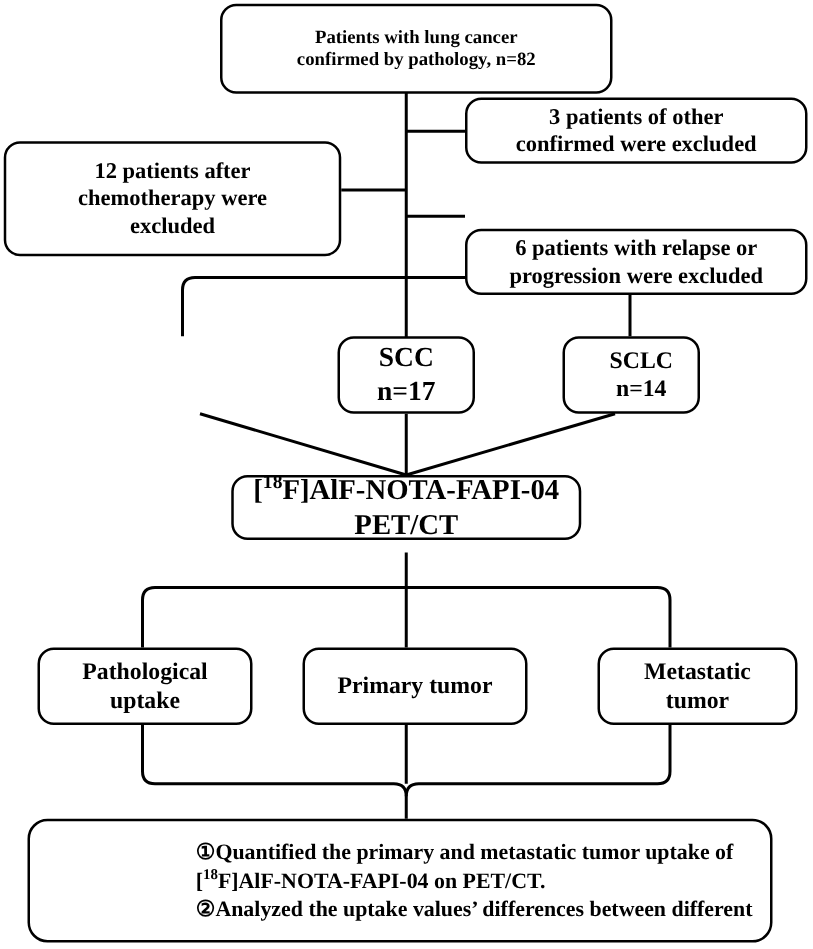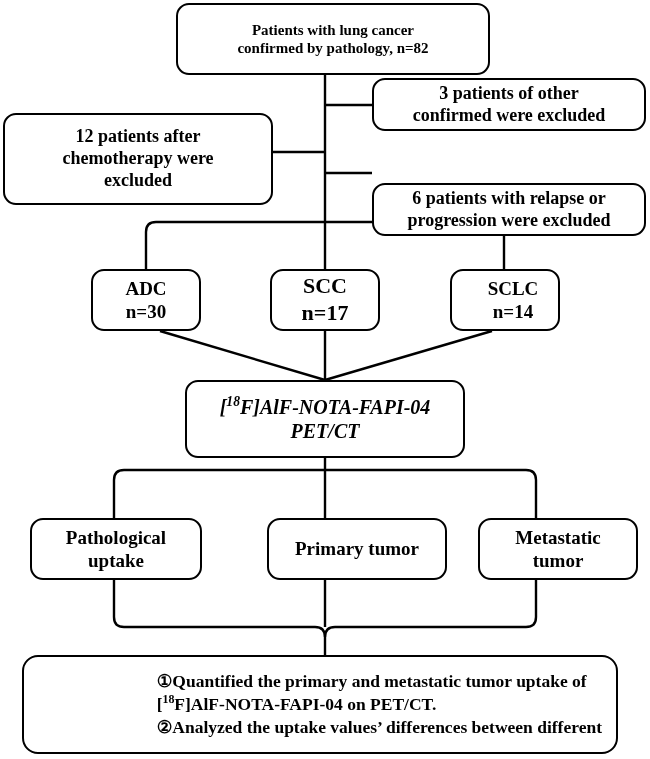--- a/index.html
+++ b/index.html
@@ -60,23 +60,23 @@
   }
 
   
   #node-root      { left: 176px; top: 3px;   width: 314px; height: 72px;  font-size: 15px; }
   #node-excl-path { left: 372px; top: 78px;  width: 274px; height: 53px;  font-size: 18px; }
   #node-excl-rel  { left: 372px; top: 146px; width: 274px; height: 53px;  font-size: 18px; margin-top: 37px; }
   #node-excl-chem { left: 3px;   top: 113px; width: 270px; height: 92px;  font-size: 18px; }
   #node-adc       { left: 91px;  top: 269px; width: 110px; height: 62px;  font-size: 19px; }
   #node-scc       { left: 270px; top: 269px; width: 110px; height: 62px;  font-size: 22px; }
   #node-sclc      { left: 450px; top: 269px; width: 110px; height: 62px;  font-size: 19px; padding-left: 16px; }
-  #node-petct     { left: 185px; top: 380px; width: 280px; height: 78px;  font-size: 20px; font-style: italic; }
+  #node-petct     { left: 185px; top: 380px; width: 280px; height: 52px;  font-size: 23px; }
   #node-patho     { left: 30px;  top: 518px; width: 172px; height: 62px;  font-size: 19px; text-align: center; }
-  #node-primary   { left: 242px; top: 518px; width: 180px; height: 62px;  font-size: 19px; margin-left: 25px; }
+  #node-primary   { left: 242px; top: 518px; width: 180px; height: 62px;  font-size: 19px; }
   #node-metast    { left: 458px; top: 518px; width: 160px; height: 62px;  font-size: 19px; margin-left: 20px; }
   #node-concl     { left: 22px;  top: 655px; width: 596px; height: 99px;  font-size: 17.5px;
                     padding: 6px 14px; border-radius: 16px; }
   #node-concl .node-text { padding: 0; line-height: 1.33; }
 </style>
 </head>
 <body>
 
 <div id="flowchart">
 
@@ -116,23 +116,20 @@
   </div>
 
   <div class="node" id="node-excl-rel">
     <span class="node-text"><span>6 patients with relapse or</span><br><span>progression were excluded</span></span>
   </div>
 
   <div class="node" id="node-excl-chem">
     <span class="node-text"><span>12 patients after</span><br><span>chemotherapy were</span><br><span>excluded</span></span>
   </div>
 
-  <div class="node" id="node-adc">
-    <span class="node-text"><span>ADC</span><br><span>n=30</span></span>
-  </div>
 
   <div class="node" id="node-scc">
     <span class="node-text"><span>SCC</span><br><span>n=17</span></span>
   </div>
 
   <div class="node" id="node-sclc">
     <span class="node-text"><span>SCLC</span><br><span>n=14</span></span>
   </div>
 
   <div class="node" id="node-petct">

